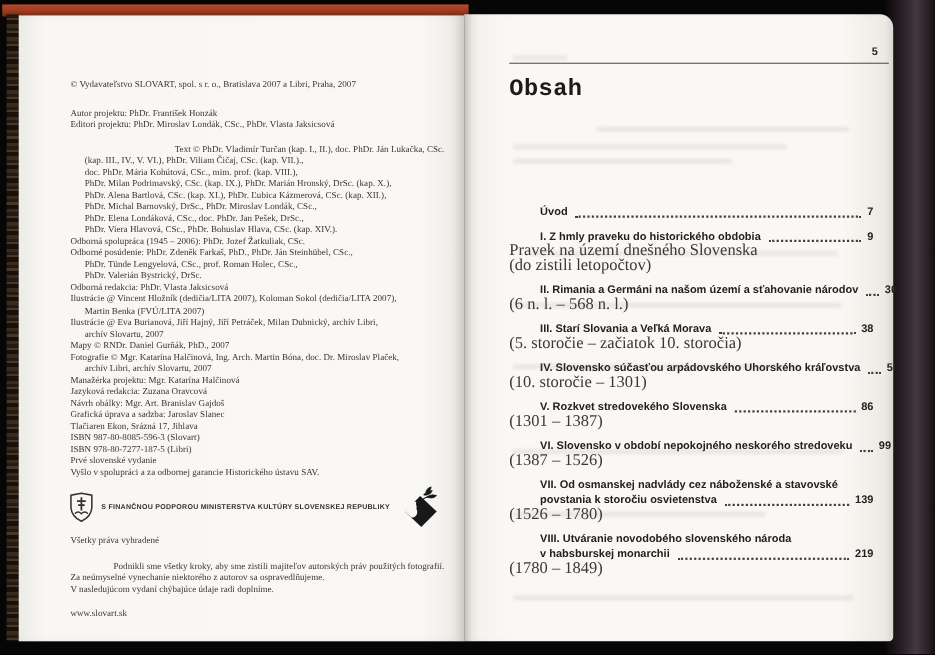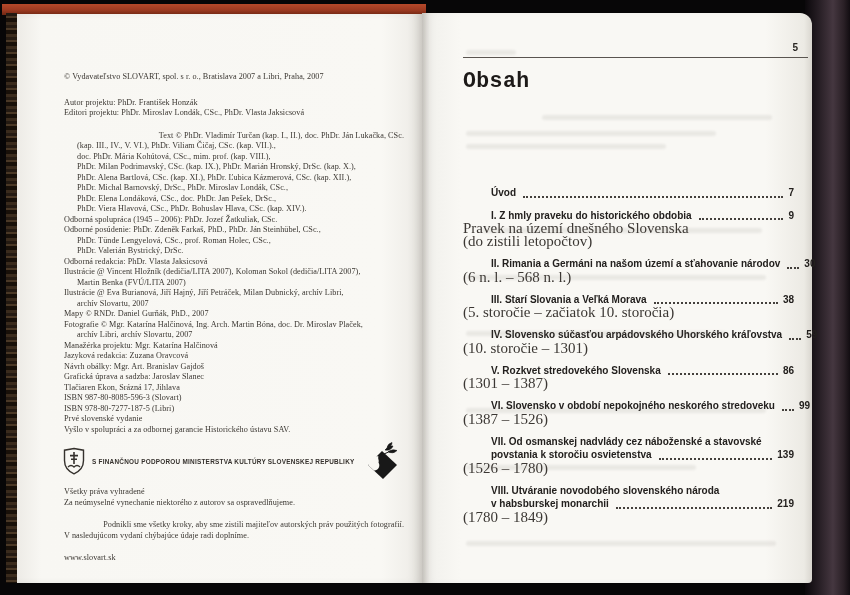--- a/index.html
+++ b/index.html
@@ -113,22 +113,22 @@
           <path d="M21 8 q4 -5 8 -4 q-2 5 -8 4"></path>
           <path d="M24 9.5 q5 -3 9 -1 q-4 4 -9 1"></path>
           <path d="M23 5.5 q1 -4 5 -5 q0 4 -5 5"></path>
         </g>
         <path d="M20 12 q4 -3 10 -2" fill="none" stroke="#181818" stroke-width="1"></path>
       </svg>
     </div>
 
     <div class="rights" id="rights">
         <div class="iline">Všetky práva vyhradené</div>
+        <div class="iline sp">Podnikli sme všetky kroky, aby sme zistili majiteľov autorských práv použitých fotografií.</div>
         <div class="iline">Za neúmyselné vynechanie niektorého z autorov sa ospravedlňujeme.</div>
-        <div class="iline sp">Podnikli sme všetky kroky, aby sme zistili majiteľov autorských práv použitých fotografií.</div>
         <div class="iline">V nasledujúcom vydaní chýbajúce údaje radi doplníme.</div>
       </div>
     <div class="iline website">www.slovart.sk</div>
   </div>
 
   <div class="page right-page">
 
     <i class="ghost" style="left:44px;top:37px;width:50px;"></i>
     <i class="ghost" style="left:120px;top:102px;width:230px;"></i>
     <i class="ghost" style="left:44px;top:118px;width:250px;"></i>

